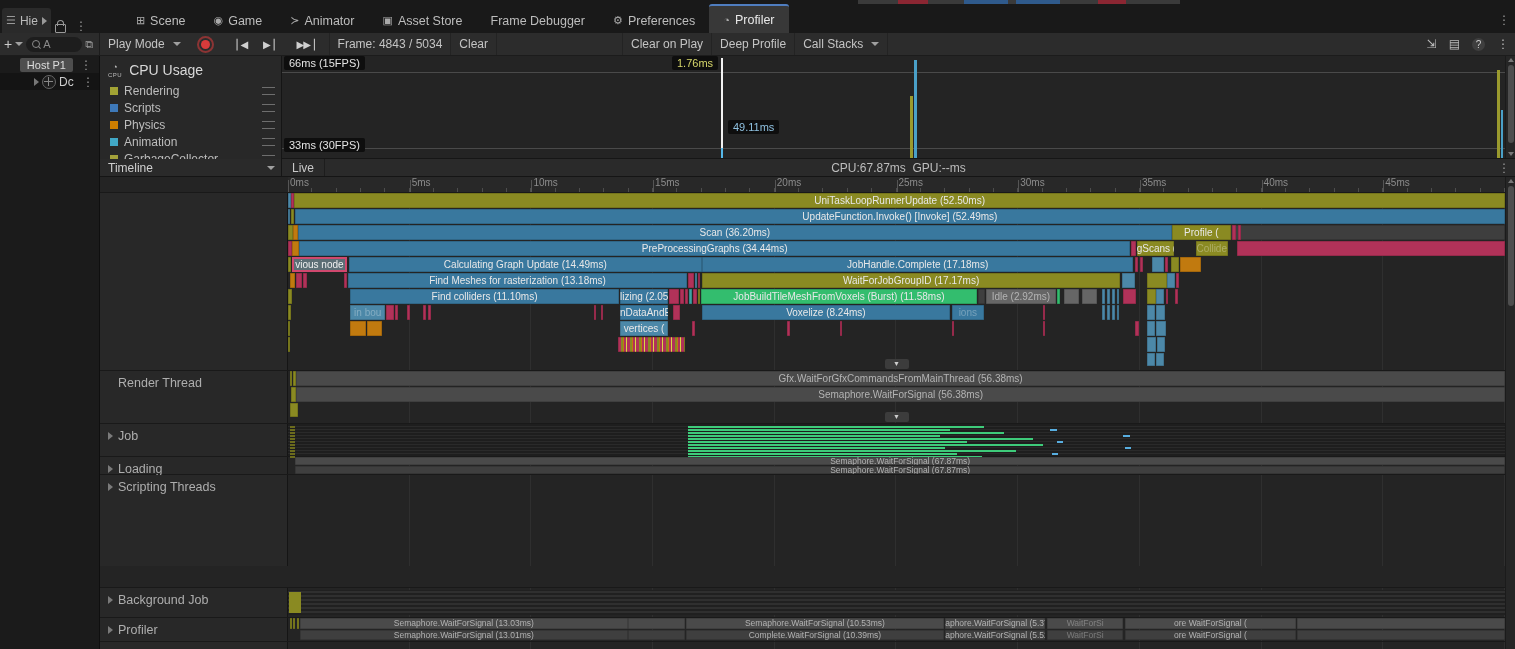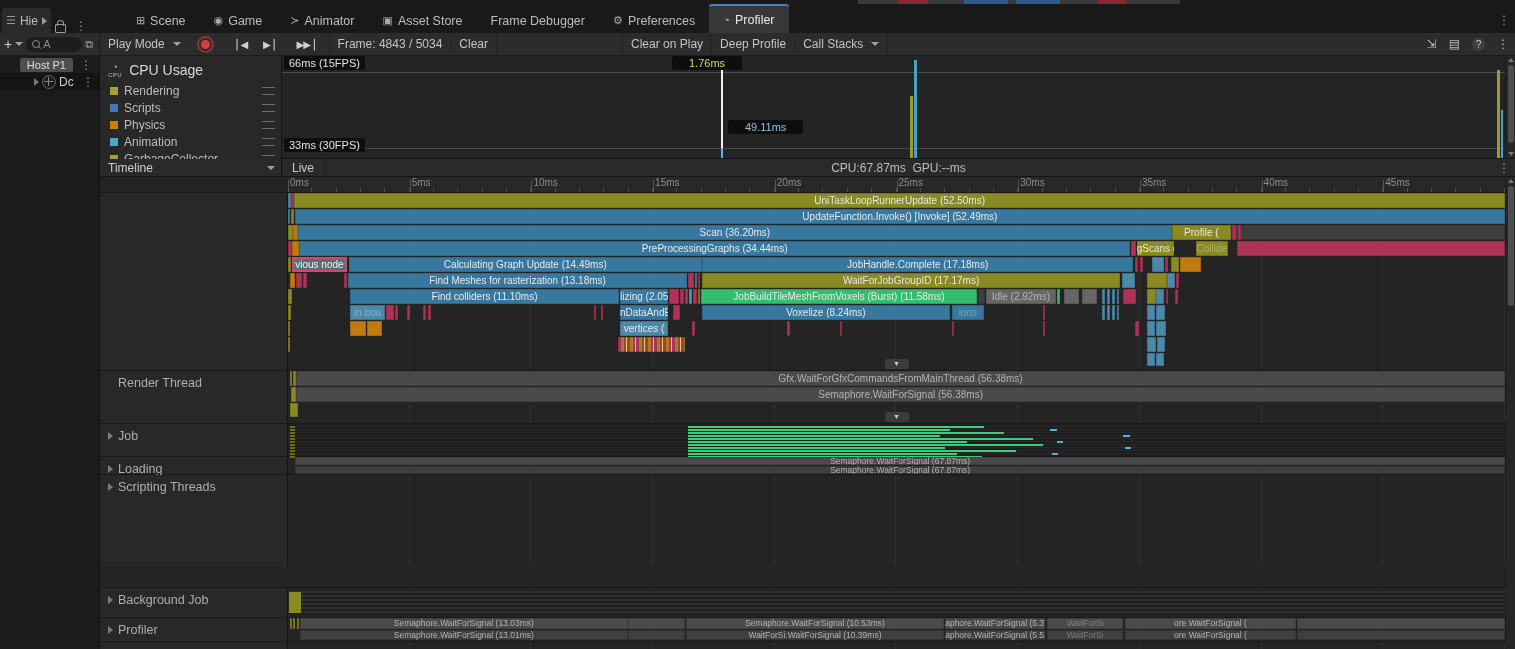--- a/index.html
+++ b/index.html
@@ -59,21 +59,21 @@
   .cpuico .t{font-size:6px;letter-spacing:.5px;}
   .moditem{display:flex;align-items:center;gap:6px;font-size:12px;color:#bdbdbd;padding:1.5px 6px 1.5px 10px;}
   .swatch{width:8px;height:8px;}
   .handle{margin-left:auto;width:13px;height:6px;border-top:1.5px solid #6e6e6e;border-bottom:1.5px solid #6e6e6e;}
   
   .chart{position:absolute;top:56px;left:282px;width:1233px;height:103px;background:#242424;border-bottom:1px solid #161616;box-sizing:border-box;}
   .cline{position:absolute;left:0;right:10px;height:1px;background:#4a4a4a;}
   .cbadge{position:absolute;background:#0e0e0e;color:#e4e4e4;font-size:11px;padding:1px 5px;border-radius:2px;z-index:4;}
   .selline{position:absolute;top:2px;bottom:0;width:2px;background:#f2f2f2;z-index:2;}
   .selline .bluetip{position:absolute;bottom:0;left:0;width:2px;height:10px;background:#55b7e8;}
-  .tt{position:absolute;background:#0e0e0e;font-size:11px;padding:1px 17px;border-radius:2px;z-index:5;white-space:nowrap;}
+  .tt{position:absolute;background:#0e0e0e;font-size:11px;padding:1px 5px;border-radius:2px;z-index:5;white-space:nowrap;}
   .spike{position:absolute;bottom:0;z-index:1;}
   .vsb{position:absolute;right:0;top:0;bottom:0;width:10px;background:#262626;border-left:1px solid #1b1b1b;box-sizing:border-box;}
   .vsb .thumb{position:absolute;left:1.5px;width:6px;background:#4e4e4e;border-radius:3px;}
   .sbarrow{position:absolute;left:2px;width:0;height:0;border-left:3px solid transparent;border-right:3px solid transparent;}
   .sbarrow.up{border-bottom:4px solid #777;}
   .sbarrow.down{border-top:4px solid #777;}
   
   .tlhead{position:absolute;top:159px;left:100px;width:1415px;height:18px;display:flex;background:#2a2a2a;border-bottom:1px solid #151515;box-sizing:border-box;font-size:12px;}
   .tldd{width:182px;display:flex;align-items:center;justify-content:space-between;padding:0 6px 0 8px;border-right:1px solid #151515;color:#cfcfcf;box-sizing:border-box;}
   .livebar{flex:1;display:flex;align-items:center;position:relative;}
@@ -557,21 +557,21 @@
               <div class="seg ticks graytext" style="left: 27.94%; width: max(4.72%, 1px); background: rgb(74, 74, 74); font-size: 8.5px;"></div>
               <div class="seg graytext" style="left: 32.7%; width: max(21.2%, 1px); background: rgb(74, 74, 74); font-size: 8.5px;">Semaphore.WaitForSignal (10.53ms)</div>
               <div class="seg graytext" style="left: 54%; width: max(8.2%, 1px); background: rgb(74, 74, 74); font-size: 8.5px;">aphore.WaitForSignal (5.37</div>
               <div class="seg dim graytext" style="left: 62.4%; width: max(6.2%, 1px); background: rgb(74, 74, 74); font-size: 8.5px;">WaitForSi</div>
               <div class="seg graytext" style="left: 68.8%; width: max(14%, 1px); background: rgb(74, 74, 74); font-size: 8.5px;">ore WaitForSignal (</div>
               <div class="seg ticks graytext" style="left: 82.9%; width: max(17.1%, 1px); background: rgb(74, 74, 74); font-size: 8.5px;"></div>
             </div>
             <div class="row" style="height: 10px; line-height: 10px;">
               <div class="seg graytext" style="left: 1%; width: max(26.9%, 1px); background: rgb(63, 63, 63); font-size: 8.5px;">Semaphore.WaitForSignal (13.01ms)</div>
               <div class="seg graytext" style="left: 27.94%; width: max(4.72%, 1px); background: rgb(63, 63, 63); font-size: 8.5px;"></div>
-              <div class="seg graytext" style="left: 32.7%; width: max(21.2%, 1px); background: rgb(63, 63, 63); font-size: 8.5px;">WaitForSi.WaitForSignal (10.39ms)</div>
+              <div class="seg graytext" style="left: 32.7%; width: max(21.2%, 1px); background: rgb(63, 63, 63); font-size: 8.5px;">Complete.WaitForSignal (10.39ms)</div>
               <div class="seg graytext" style="left: 54%; width: max(8.2%, 1px); background: rgb(63, 63, 63); font-size: 8.5px;">aphore.WaitForSignal (5.52</div>
               <div class="seg dim graytext" style="left: 62.4%; width: max(6.2%, 1px); background: rgb(63, 63, 63); font-size: 8.5px;">WaitForSi</div>
               <div class="seg graytext" style="left: 68.8%; width: max(14%, 1px); background: rgb(63, 63, 63); font-size: 8.5px;">ore WaitForSignal (</div>
               <div class="seg graytext" style="left: 82.9%; width: max(17.1%, 1px); background: rgb(63, 63, 63); font-size: 8.5px;"></div>
             </div>
           </div>
         </div>
         <div class="section" style="height: 29px;">
           <div class="lcell">
             <div class="arr"></div>

